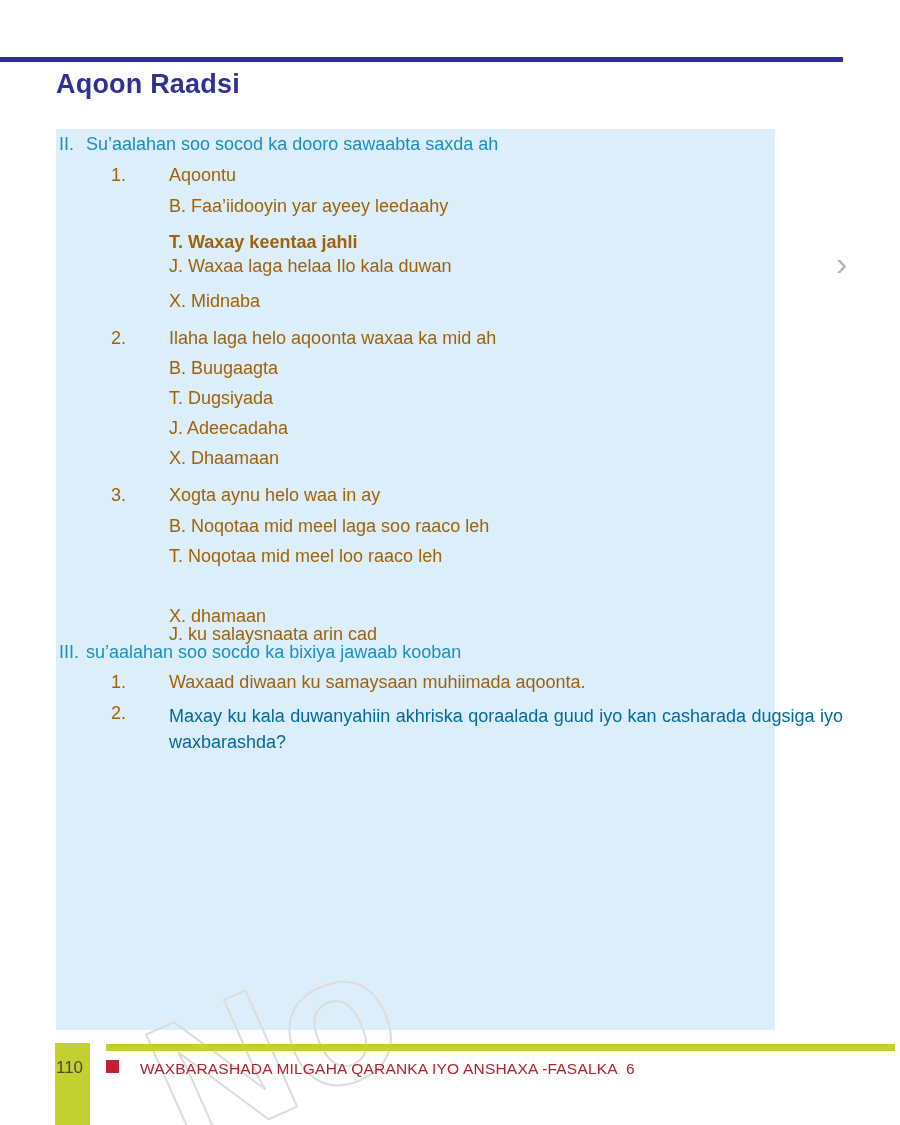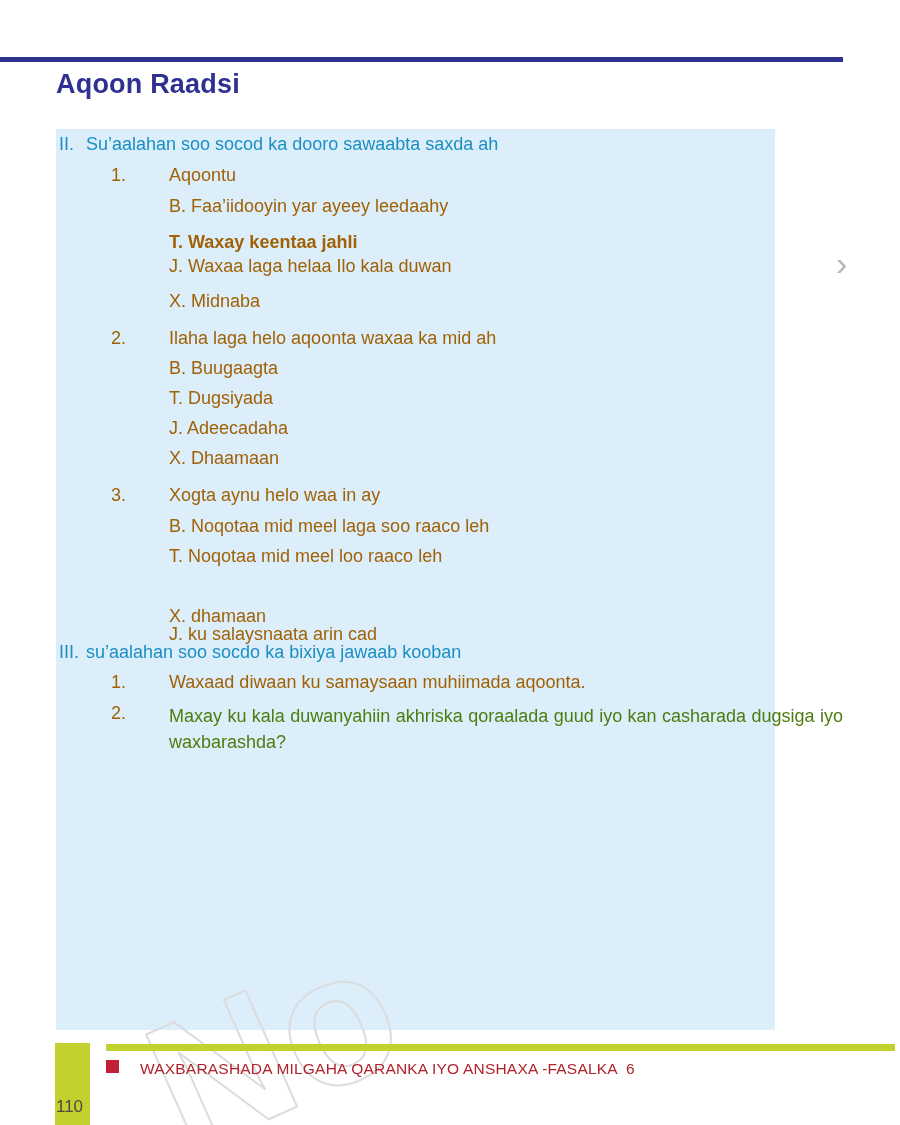--- a/index.html
+++ b/index.html
@@ -17,36 +17,36 @@
     background:#dbeef9;z-index:1;
   }
   .line{position:absolute;font-size:18px;line-height:21px;color:#a16207;white-space:nowrap;}
   .sec-heading{color:#1b8fc4;left:3px;}
   .sec-heading .roman{display:inline-block;min-width:27px;}
   .q-num{position:absolute;left:55px;}
   .q-text{position:absolute;left:113px;}
   .opt{left:113px;}
   .para{
     position:absolute;left:113px;width:674px;font-size:18px;line-height:26px;
-    color:#4d7c0f;text-align:justify;text-align-last:left;white-space:normal;
+    color:#0369a1;text-align:justify;text-align-last:left;white-space:normal;
   }
   .chevron{
     position:absolute;left:836px;top:246px;z-index:2;font-size:34px;
     color:#b5b5b5;font-weight:300;cursor:pointer;line-height:34px;
   }
   .watermark{
     position:absolute;left:150px;top:955px;z-index:2;font-size:185px;font-weight:700;
     color:transparent;-webkit-text-stroke:2px #dcdcdc;transform:rotate(-24deg);
     pointer-events:none;line-height:1;
   }
   .side-bar{position:absolute;left:55px;top:1043px;width:35px;height:82px;background:#c3d130;z-index:3;}
   .footer-bar{position:absolute;left:106px;top:1044px;width:789px;height:7px;background:#c3d130;z-index:3;}
   .page-number{
     position:absolute;left:55px;top:1058px;width:29px;text-align:center;
-    font-size:17px;color:#53463c;z-index:4;margin-top:39px;
+    font-size:17px;color:#53463c;z-index:4;
   }
   .footer-bullet{position:absolute;left:106px;top:1060px;width:13px;height:13px;background:#c22035;z-index:4;}
   .book-title{
     position:absolute;left:140px;top:1060px;font-size:15.5px;color:#b0232b;
     letter-spacing:0.2px;z-index:4;white-space:pre;
   }
 </style>
 </head>
 <body>
 

